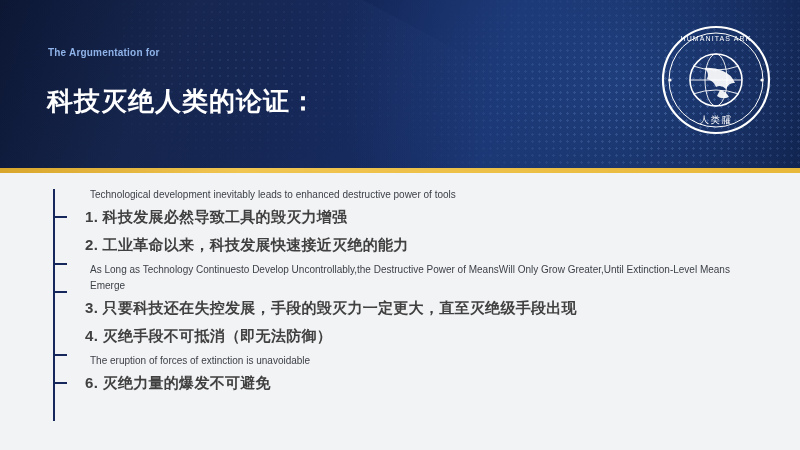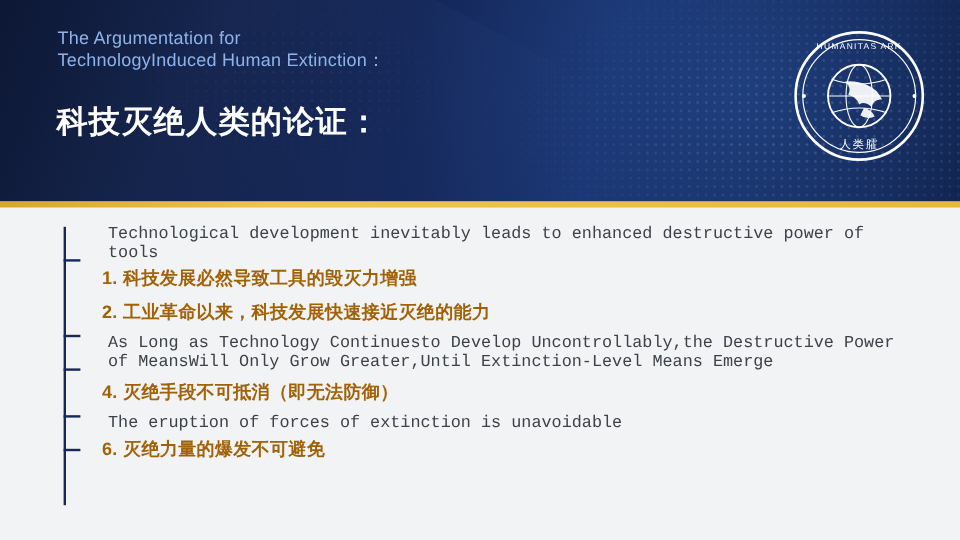--- a/index.html
+++ b/index.html
@@ -61,26 +61,27 @@
     left: -120px;
     top: -80px;
     width: 560px;
     height: 420px;
     transform: rotate(28deg);
     background: linear-gradient(90deg, rgba(255,255,255,0.0) 0%, rgba(120,160,230,0.07) 45%, rgba(255,255,255,0.0) 100%);
   }
   .eng-title {
     position: absolute;
     left: 48px;
-    top: 24px;
+    top: 44px;
     width: 430px;
     color: #8fb3e8;
-    font-size: 15px;
+    font-size: 10px;
     line-height: 18px;
     letter-spacing: 0.2px;
+    font-weight: bold;
   }
   .cn-title {
     position: absolute;
     left: 47px;
     top: 84px;
     width: 520px;
     color: #ffffff;
     font-size: 26px;
     font-weight: bold;
     line-height: 34px;
@@ -144,47 +145,45 @@
   .tick {
     position: absolute;
     left: 0;
     top: 29px;
     width: 14px;
     height: 2px;
     background: #16275c;
   }
   .item-en {
     color: #3d4148;
-    font-size: 14px;
+    font-size: 10px;
     line-height: 16px;
     margin: 0 0 3px 5px;
-    font-family: Liberation Mono, monospace;
   }
   .item-cn {
-    color: #a16207;
+    color: #404040;
     font-size: 15px;
     font-weight: bold;
     line-height: 21px;
     margin: 0;
     letter-spacing: 0.3px;
   }
 </style>
 </head>
 <body>
 
 <div class="slide">
 
   <div class="header">
     <div class="header-streak"></div>
     <div class="header-dots2"></div>
     <div class="header-dots"></div>
 
     <div class="eng-title">
       <div>The Argumentation for</div>
-      <div>TechnologyInduced Human Extinction：</div>
     </div>
 
     <div class="cn-title">
       <div>科技灭绝人类的论证：</div>
     </div>
 
     <div class="emblem">
       <svg width="112" height="112" viewBox="0 0 112 112" xmlns="http://www.w3.org/2000/svg" aria-hidden="true">
         <circle cx="56" cy="56" r="53" fill="none" stroke="#ffffff" stroke-width="2.2"></circle>
         <circle cx="56" cy="56" r="47" fill="none" stroke="#ffffff" stroke-width="1"></circle>
@@ -223,20 +222,21 @@
       </div>
 
       <div class="item">
         <span class="tick"></span>
         <p class="item-cn">2. 工业革命以来，科技发展快速接近灭绝的能力</p>
       </div>
 
       <div class="item">
         <span class="tick"></span>
         <p class="item-en">As Long as Technology Continuesto Develop Uncontrollably,the Destructive Power of MeansWill Only Grow Greater,Until Extinction-Level Means Emerge</p>
+        <p class="item-cn">3. 只要科技还在失控发展，手段的毁灭力一定更大，直至灭绝级手段出现</p>
       </div>
 
       <div class="item">
         <span class="tick"></span>
         <p class="item-cn">4. 灭绝手段不可抵消（即无法防御）</p>
       </div>
 
       <div class="item">
         <span class="tick"></span>
         <p class="item-en">The eruption of forces of extinction is unavoidable</p>

